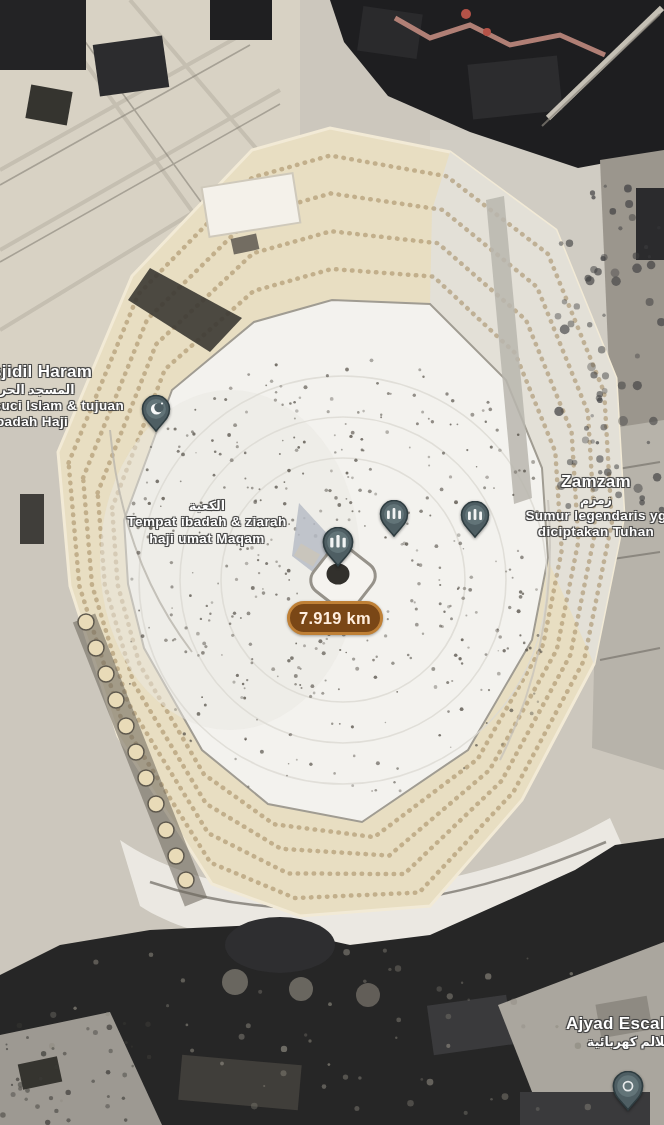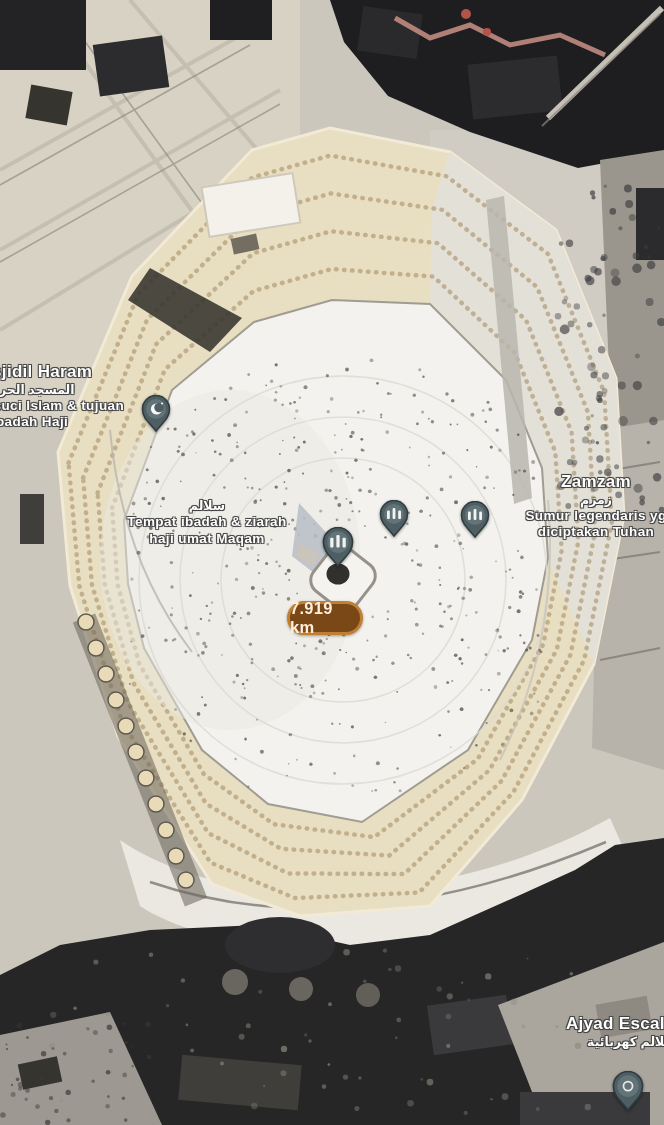--- a/index.html
+++ b/index.html
@@ -20,21 +20,21 @@
   }
   .poi-name{font-size:17px;}
   .poi-arabic{font-size:12.5px;font-weight:bold;margin-top:1px;}
   .poi-desc{font-size:13.5px;margin-top:1px;letter-spacing:.4px;}
   .poi-desc:first-of-type{margin-top:6px;}
   .pin{position:absolute;z-index:4;filter:drop-shadow(0 1px 1.5px rgba(0,0,0,.45));cursor:pointer;}
   .pin-body{fill:var(--pin-fill,#4e5e63);stroke:var(--pin-edge,#2e3c40);stroke-width:1.5;}
   .pin-inner{fill:#76898e;opacity:.5;}
   .pin-glyph{fill:#ffffff;opacity:.92;}
   #distance-badge{
-    position:absolute;left:287px;top:601px;width:76px;height:34px;z-index:5;
+    position:absolute;left:287px;top:601px;width:96px;height:34px;z-index:5;
     background:var(--badge-bg,#7a4716);
     border:3px solid var(--badge-border,#bf8036);
     border-radius:19px;box-sizing:border-box;
     display:flex;align-items:center;justify-content:center;
     color:#ffeede;font-size:16.5px;font-weight:bold;letter-spacing:.3px;
     box-shadow:0 1px 3px rgba(0,0,0,.35);
   }
 </style>
 </head>
 <body>
@@ -752,21 +752,21 @@
 
   <div class="map-label" style="left:30px;top:362px">
     <div class="poi-name">Masjidil Haram</div>
     <div class="poi-arabic">المسجد الحرام</div>
     <div class="poi-desc">Situs tersuci Islam &amp; tujuan</div>
     <div class="poi-desc">ibadah Haji</div>
   </div>
 
 
   <div class="map-label" style="left:207px;top:498px">
-    <div class="poi-arabic">سلالم</div>
+    <div class="poi-arabic">الكعبة</div>
     <div class="poi-desc">Tempat ibadah &amp; ziarah</div>
     <div class="poi-desc">haji umat Maqam</div>
   </div>
 
   <div class="map-label" style="left:596px;top:472px">
     <div class="poi-name">Zamzam</div>
     <div class="poi-arabic">زمزم</div>
     <div class="poi-desc">Sumur legendaris yg</div>
     <div class="poi-desc">diciptakan Tuhan</div>
   </div>

